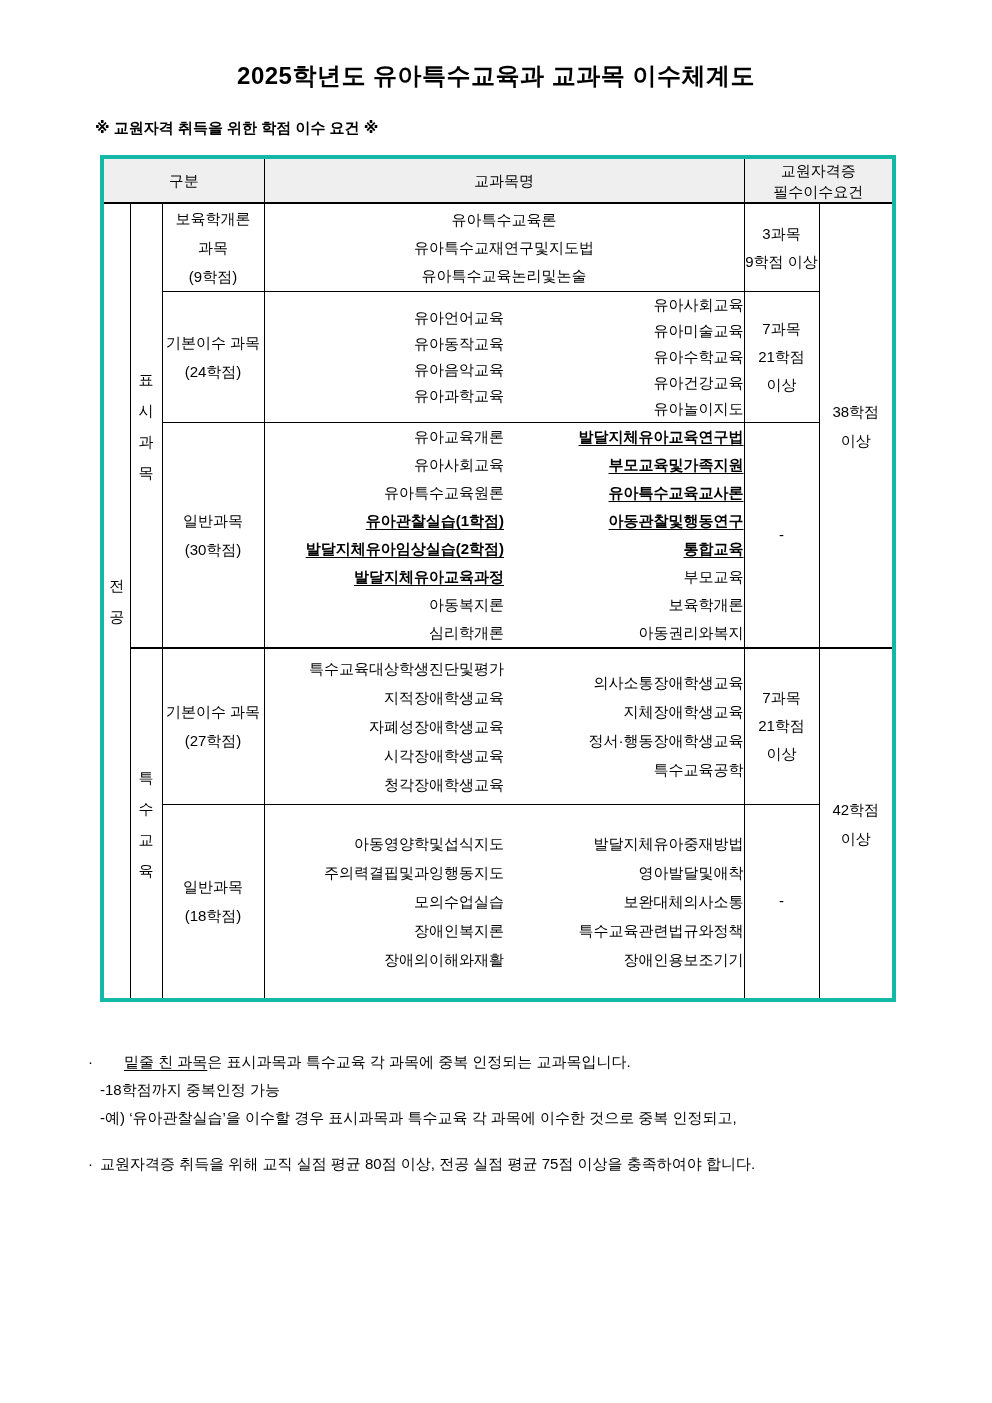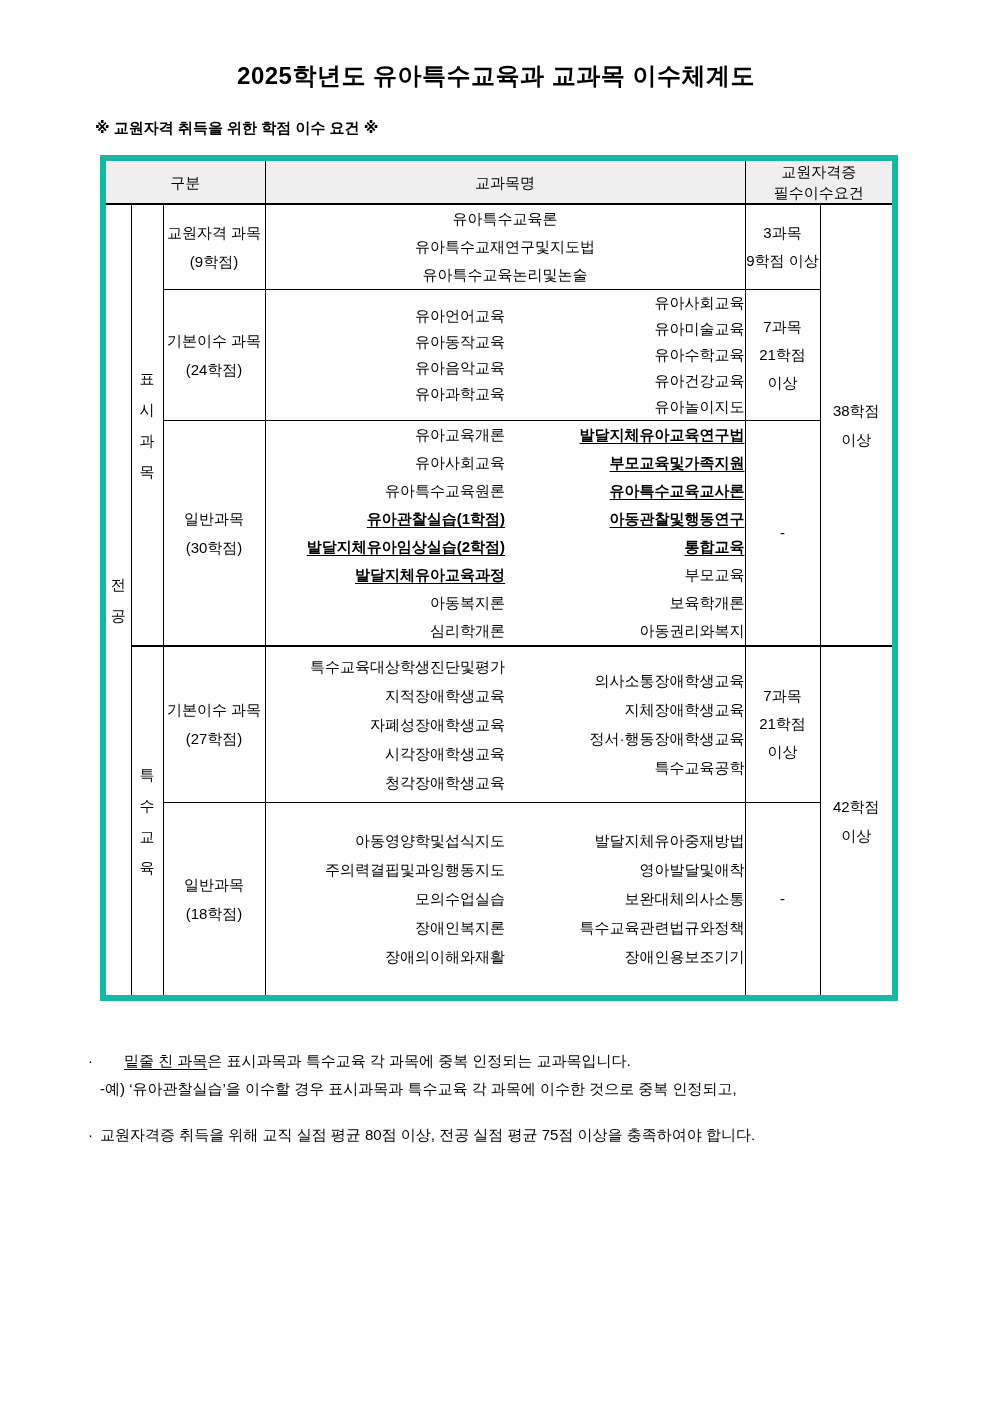--- a/index.html
+++ b/index.html
@@ -14,21 +14,21 @@
     margin:0; padding-top:60px; text-align:center;
     font-size:24px; font-weight:bold; letter-spacing:0.5px;
   }
   .subtitle {
     margin:27px 0 0 95px; font-size:15px; font-weight:bold;
   }
 
   table.sheet {
     border-collapse:collapse; table-layout:fixed;
     margin:17px 0 0 100px; width:792px;
-    border:6px solid #14b8a6;
+    border:4px solid #14b8a6;
   }
   table.sheet td {
     border:1px solid #000; text-align:center; vertical-align:middle;
     padding:0; overflow:hidden;
   }
   tr.hdr td {
     background:#efefef; border-bottom:2px solid #000;
     font-size:15px; line-height:21px; word-break:keep-all;
   }
   tr.sec2 td { border-top:2px solid #000; }
@@ -87,21 +87,21 @@
     </tr>
 
     <tr style="height:84px">
       <td rowspan="5">
         <span class="vtext">전공</span>
       </td>
       <td rowspan="3">
         <span class="vtext">표시과목</span>
       </td>
       <td class="grp">
-        <div>교원자격 과목</div>
+        <div>보육학개론 과목</div>
         <div>(9학점)</div>
       </td>
       <td class="courses">
             <div class="course">유아특수교육론</div>
             <div class="course">유아특수교재연구및지도법</div>
             <div class="course">유아특수교육논리및논술</div>
           </td>
       <td class="req">3과목 9학점 이상</td>
       <td rowspan="3" class="total">38학점 이상</td>
     </tr>
@@ -217,19 +217,20 @@
       </td>
       <td class="req">-</td>
     </tr>
   </tbody>
     </table>
 
   <div class="notes">
     <div>
       <span class="bullet">·</span><span class="u">밑줄 친 과목</span><span>은 표시과목과 특수교육 각 과목에 중복 인정되는 교과목입니다.</span>
     </div>
+    <div class="indent1">-18학점까지 중복인정 가능</div>
     <div class="indent1">-예) ‘유아관찰실습’을 이수할 경우 표시과목과 특수교육 각 과목에 이수한 것으로 중복 인정되고,</div>
     <div class="gap-note">
       <span class="bullet">·</span><span>교원자격증 취득을 위해 교직 실점 평균 80점 이상, 전공 실점 평균 75점 이상을 충족하여야 합니다.</span>
     </div>
   </div>
 
 </div>
 
 </body></html>

